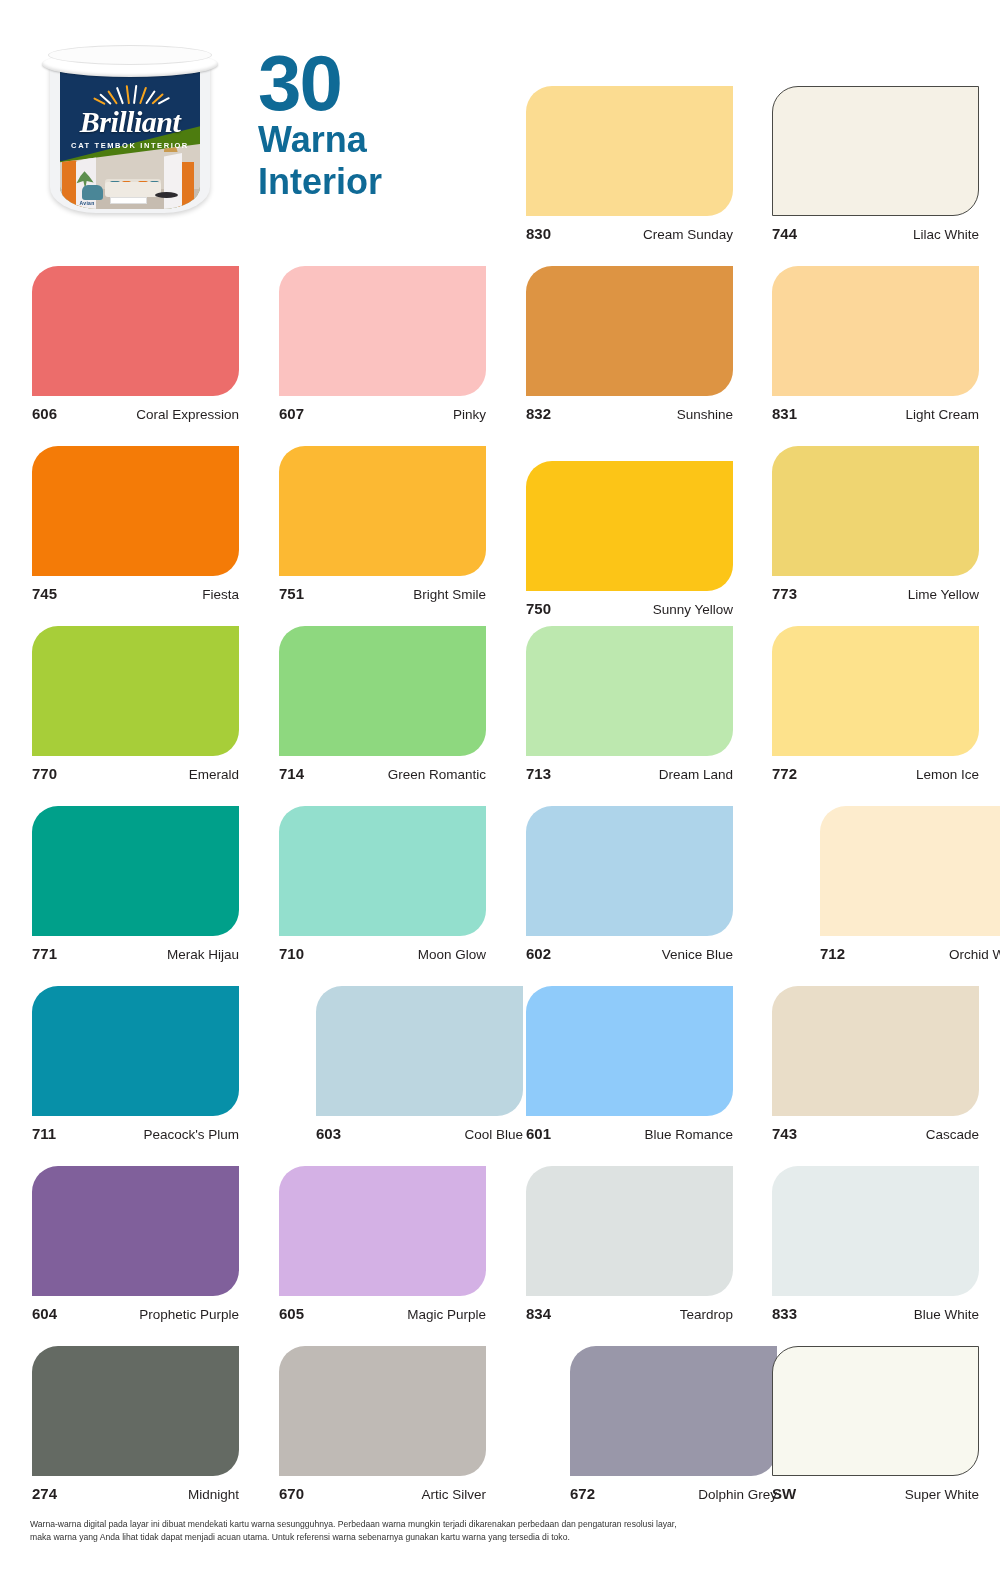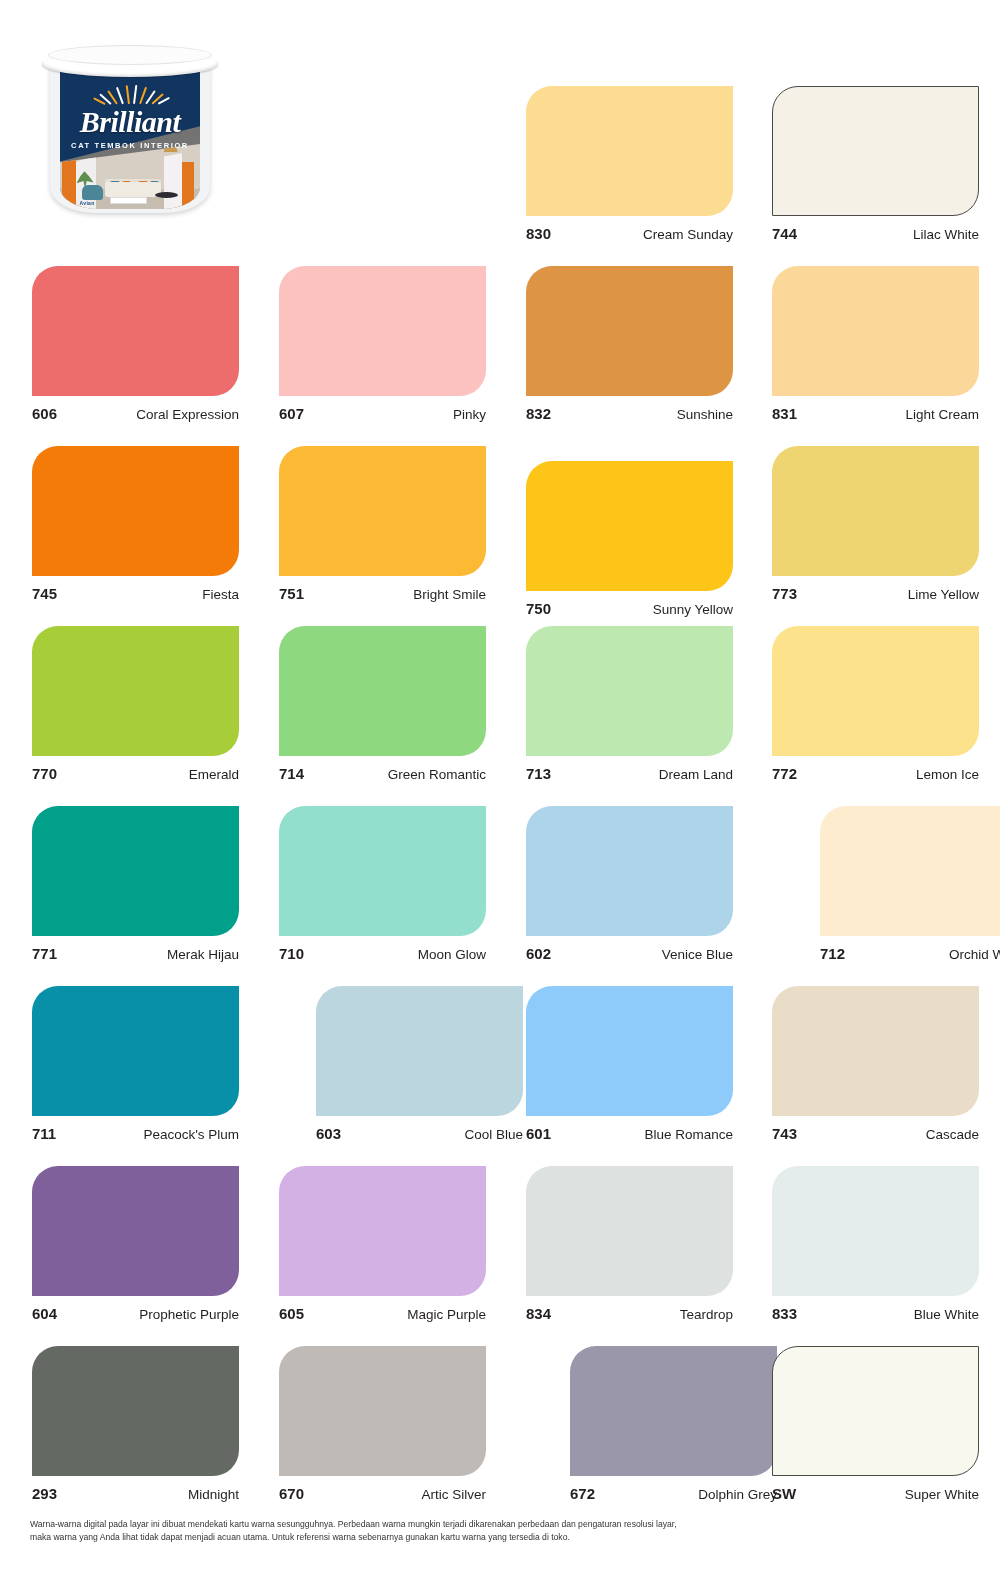--- a/index.html
+++ b/index.html
@@ -48,21 +48,21 @@
     background: #f2f3f5;
     border-radius: 10px 10px 46px 46px / 8px 8px 26px 26px;
     overflow: hidden;
     box-shadow: 0 2px 5px rgba(0,0,0,.18);
   }
   .label-area {
     position: absolute;
     left: 10px; top: 8px;
     width: 140px; height: 140px;
     border-radius: 5px 5px 38px 38px / 4px 4px 22px 22px;
-    background: #737373;
+    background: #4d7c0f;
     overflow: hidden;
     padding-left: 36px;
   }
   .label-navy {
     position: absolute;
     left: 0; top: 0; width: 100%; height: 66%;
     background: #123560;
     clip-path: polygon(0 0, 100% 0, 100% 62%, 0 100%);
   }
   .sunburst {
@@ -313,20 +313,25 @@
             <div class="brand">Brilliant</div>
             <div class="brand-sub">CAT TEMBOK INTERIOR</div>
           </div>
         </div>
         <div class="bucket-rim"></div>
         <div class="bucket-lid"></div>
         <div class="handle"></div>
       </div>
     </div>
 
+    <div class="title-block">
+      <div class="title-30">30</div>
+      <div class="title-warna">Warna</div>
+      <div class="title-interior">Interior</div>
+    </div>
   </div>
 
   <div class="grid" id="swatch-grid">
       <div class="cell" style="left: 526px; top: 86px;">
         <div class="swatch" style="background: rgb(251, 220, 145);"></div>
         <div class="caption">
           <span class="code">830</span>
           <span class="cname">Cream Sunday</span>
         </div>
       </div>
@@ -501,21 +506,21 @@
       <div class="cell" style="left: 772px; top: 1166px;">
         <div class="swatch" style="background: rgb(229, 236, 236);"></div>
         <div class="caption">
           <span class="code">833</span>
           <span class="cname">Blue White</span>
         </div>
       </div>
       <div class="cell" style="left: 32px; top: 1346px;">
         <div class="swatch" style="background: rgb(100, 106, 99);"></div>
         <div class="caption">
-          <span class="code">293</span>
+          <span class="code">274</span>
           <span class="cname">Midnight</span>
         </div>
       </div>
       <div class="cell" style="left: 279px; top: 1346px;">
         <div class="swatch" style="background: rgb(191, 186, 181);"></div>
         <div class="caption">
           <span class="code">670</span>
           <span class="cname">Artic Silver</span>
         </div>
       </div>

